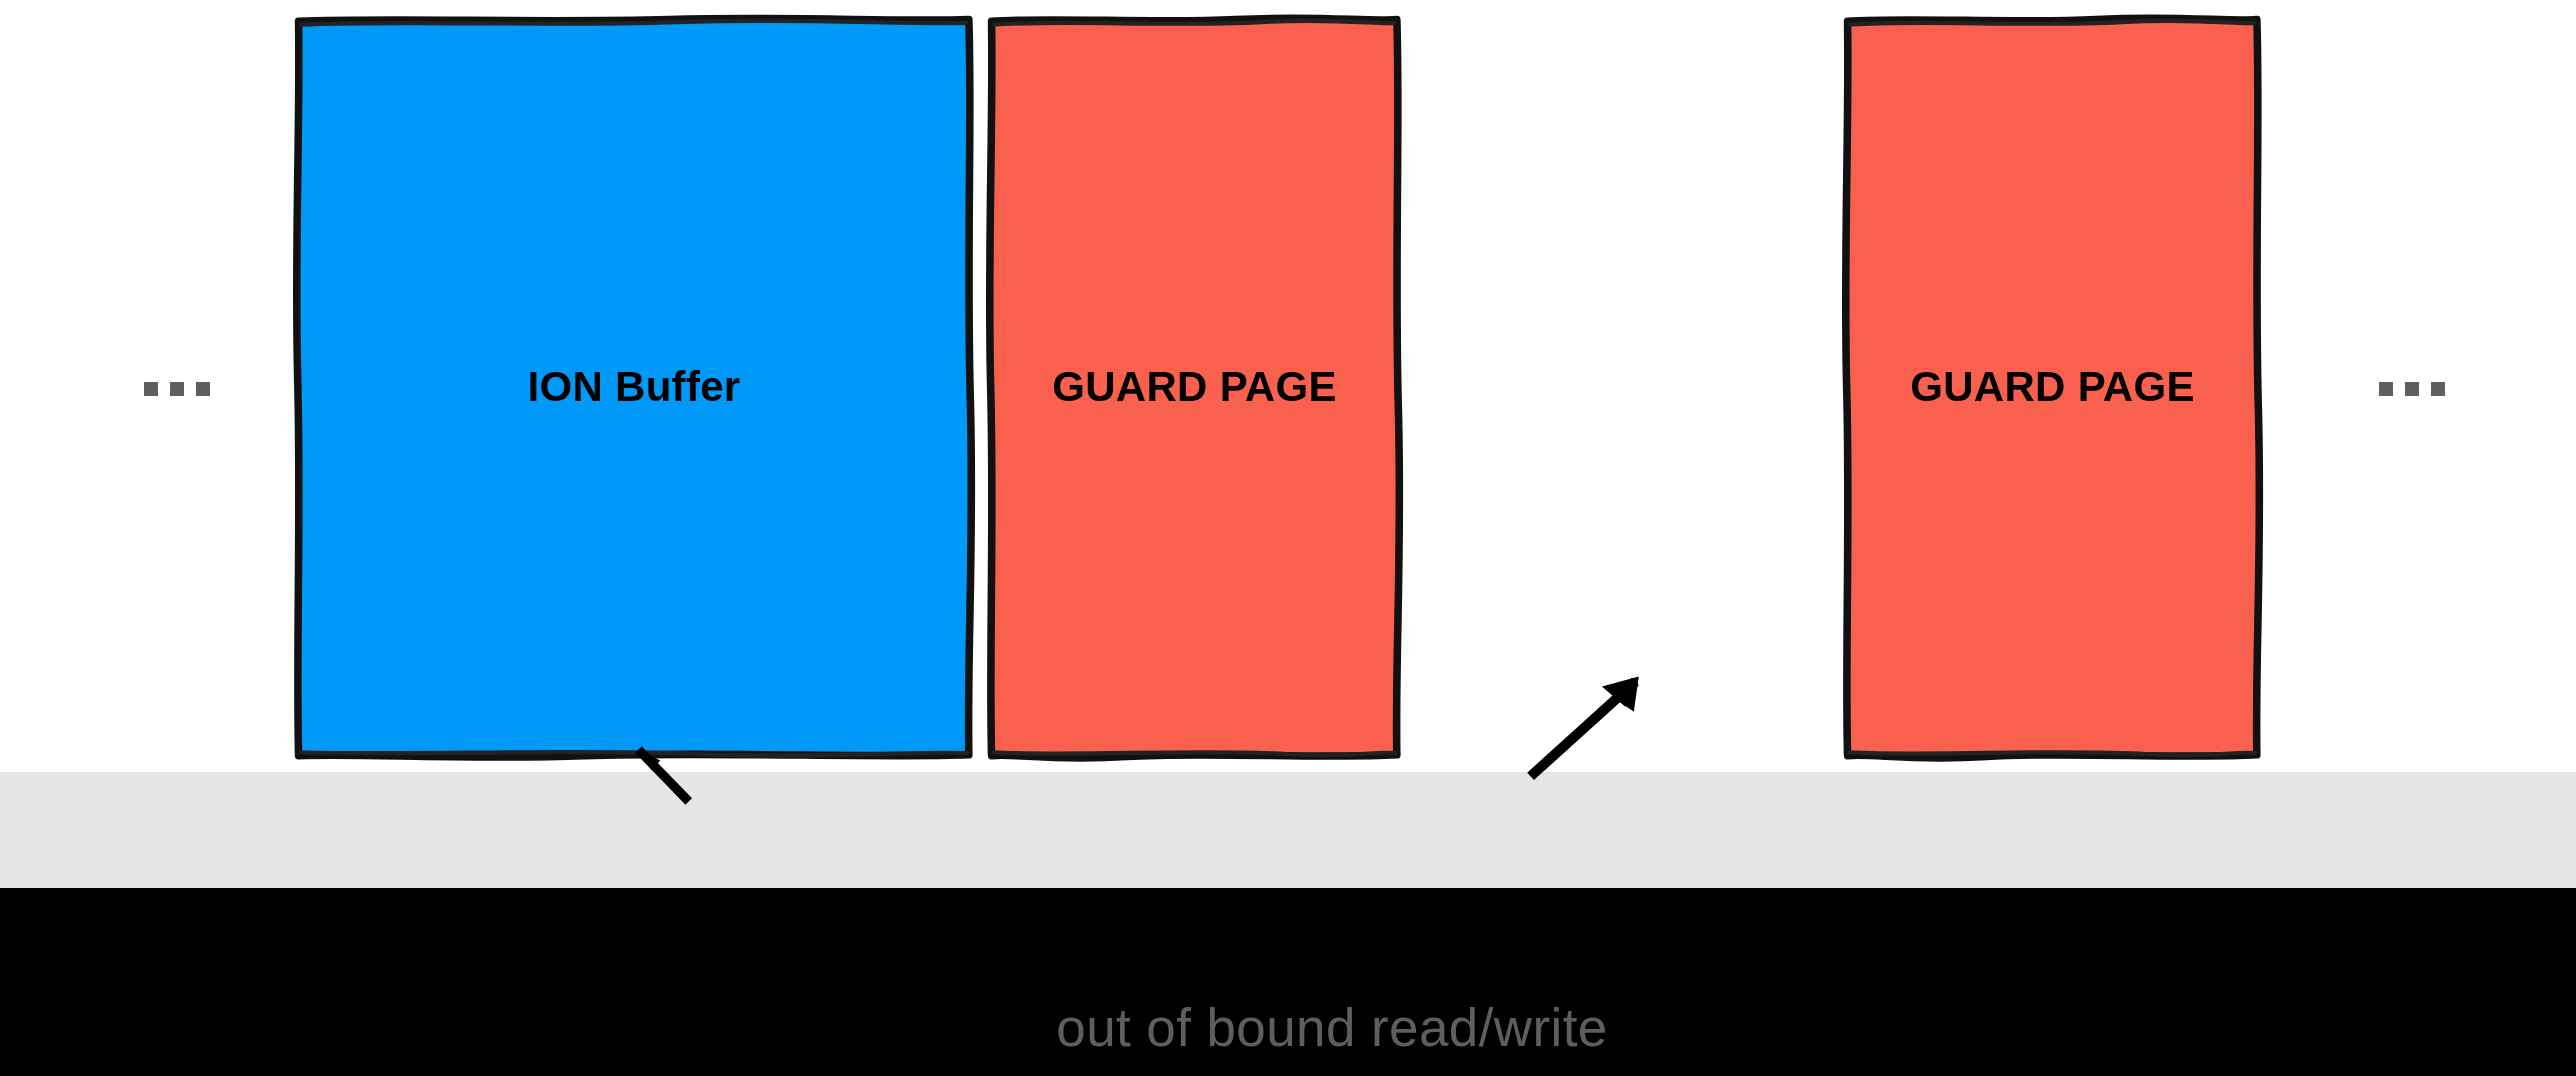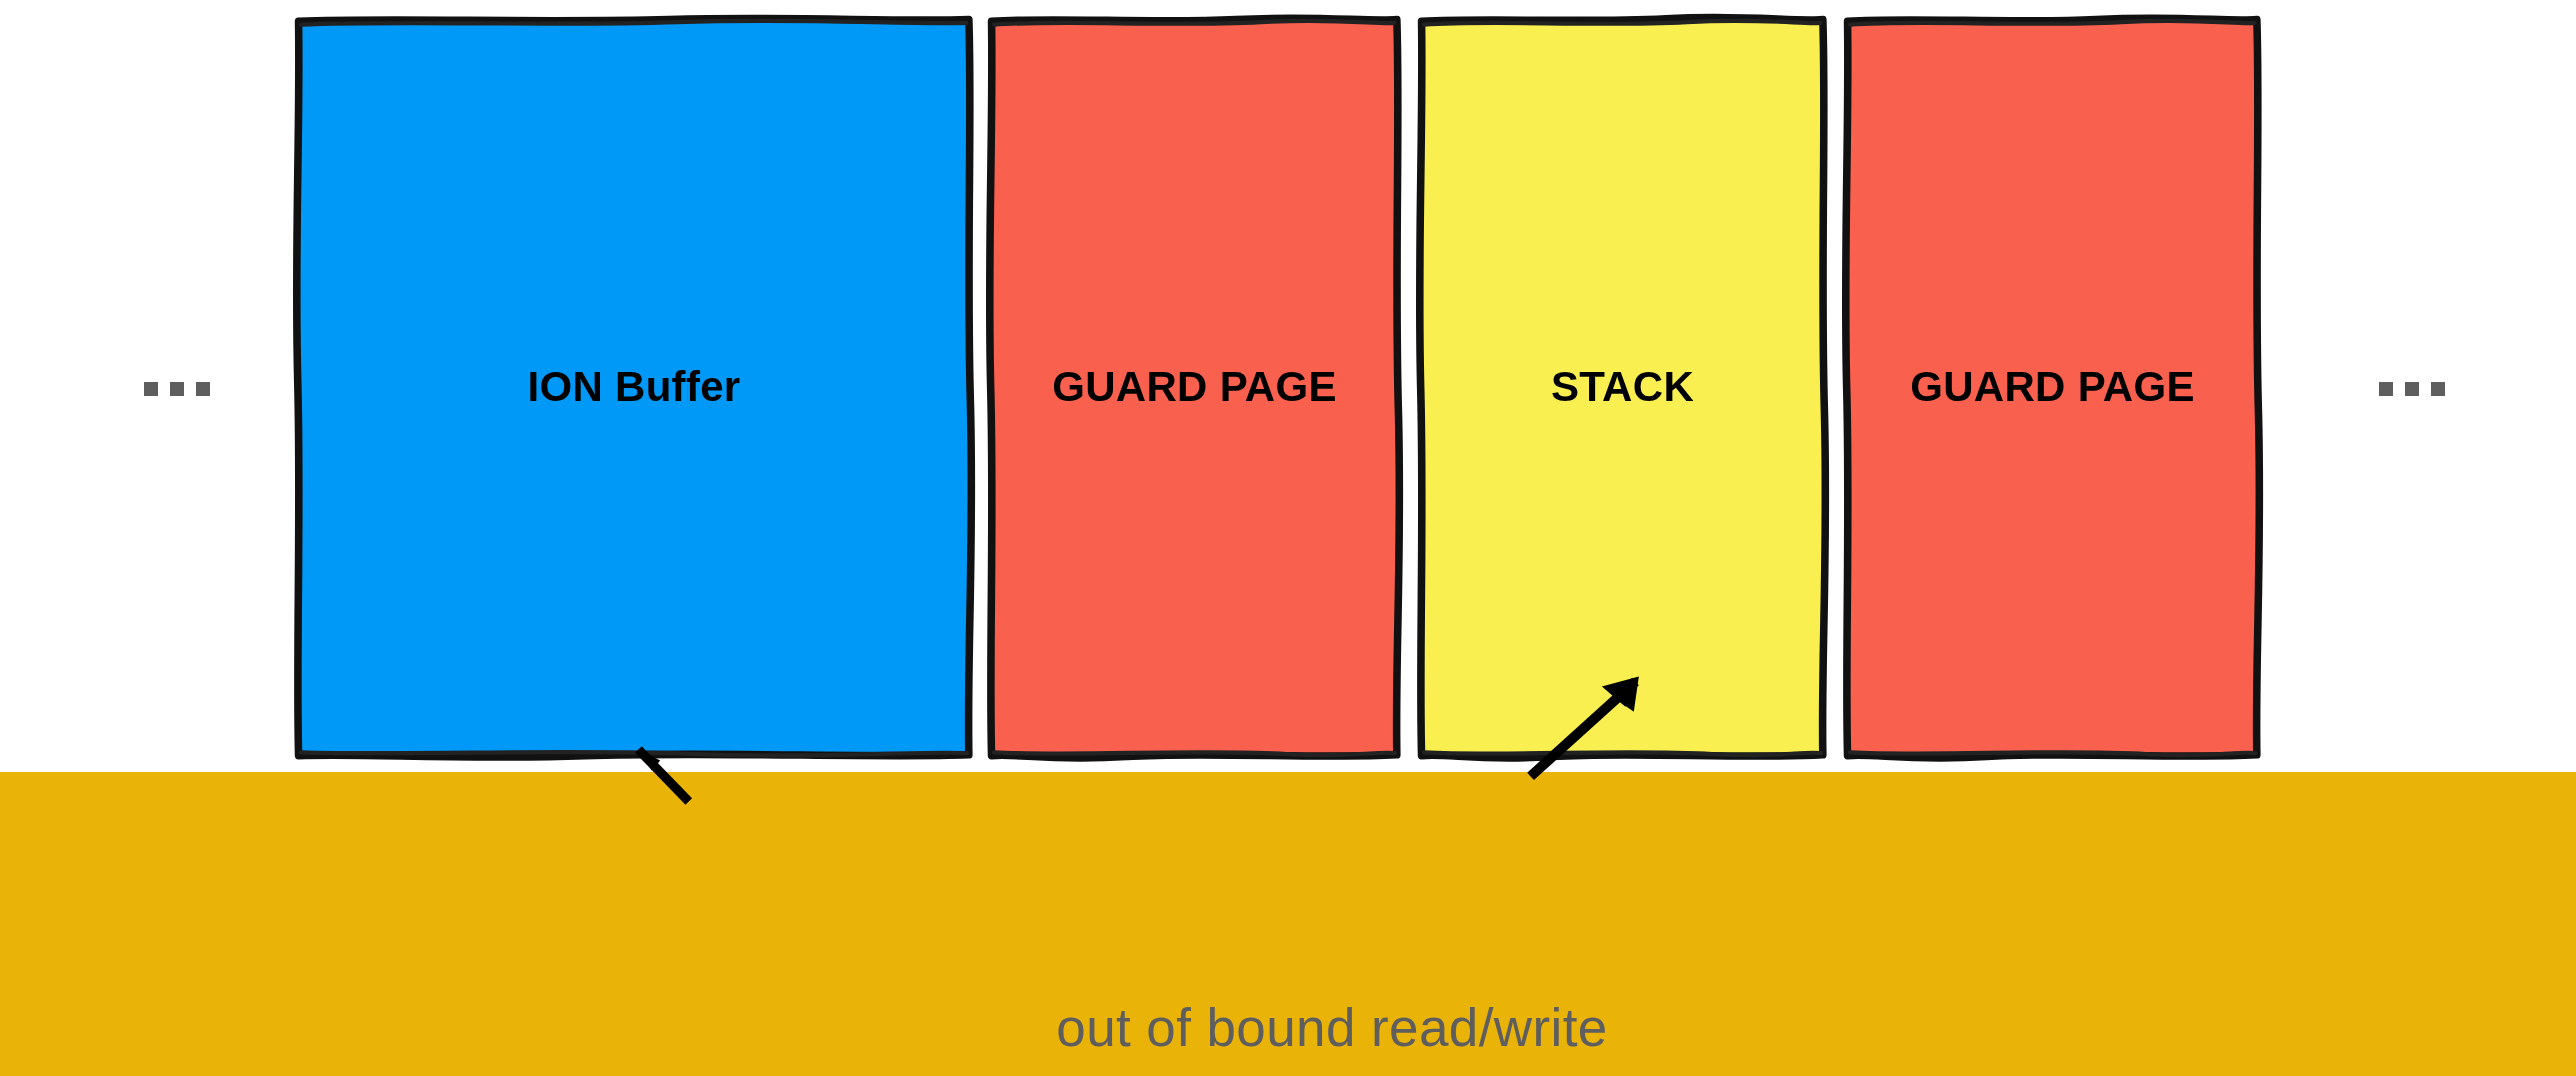--- a/index.html
+++ b/index.html
@@ -13,22 +13,22 @@
     height: 1076px;
     overflow: hidden;
     font-family: "Liberation Sans", sans-serif;
     position: relative;
   }
 
   #stage {
     position: absolute;
     left: 0; top: 0;
     width: 2576px;
-    height: 1076px;
-    background: #eab308;
+    height: 888px;
+    background: #e5e5e5;
   }
 
   
   .canvas-sheet {
     position: absolute;
     left: 0;
     top: 0;
     width: 2576px;
     height: 772px;
     background: #FFFFFF;
@@ -148,32 +148,20 @@
       <path d="M9,11 C90,6 200,14 300,9 C400,4 460,12 492,9
                C496,130 489,310 494,480 C498,650 490,770 492,885
                C400,890 260,881 170,887 C80,893 40,883 9,886
                C6,770 12,610 8,450 C4,290 11,140 9,11 Z" fill="none" stroke="#111111" stroke-width="9" stroke-linejoin="round"></path>
       <path d="M12,15 C100,9 220,18 330,12 C420,7 470,15 489,13" fill="none" stroke="#222222" stroke-width="5" stroke-linecap="round"></path>
       <path d="M12,882 C110,887 250,878 360,884 C440,889 470,880 490,883" fill="none" stroke="#222222" stroke-width="5" stroke-linecap="round"></path>
     </svg>
     <span class="region-label">GUARD PAGE</span>
   </div>
 
-  <div class="region-box" id="box-stack">
-    <div class="region-fill" style="background:#F9EF50"></div>
-    <svg class="sketch-border" viewBox="0 0 496 894" preserveAspectRatio="none">
-      <path d="M9,11 C90,7 200,13 300,8 C395,3 455,12 487,9
-               C491,130 484,310 489,480 C493,650 485,770 487,885
-               C395,890 255,881 165,887 C80,893 40,883 9,886
-               C6,770 12,610 8,450 C4,290 11,140 9,11 Z" fill="none" stroke="#111111" stroke-width="9" stroke-linejoin="round"></path>
-      <path d="M12,15 C100,9 215,18 325,12 C415,7 465,15 484,13" fill="none" stroke="#222222" stroke-width="5" stroke-linecap="round"></path>
-      <path d="M12,882 C110,887 245,878 355,884 C435,889 465,880 485,883" fill="none" stroke="#222222" stroke-width="5" stroke-linecap="round"></path>
-    </svg>
-    <span class="region-label">STACK</span>
-  </div>
 
   <div class="region-box" id="box-guard-2">
     <div class="region-fill" style="background:#F9604E"></div>
     <svg class="sketch-border" viewBox="0 0 506 894" preserveAspectRatio="none">
       <path d="M9,11 C90,6 205,14 305,9 C405,4 465,12 497,9
                C501,130 494,310 499,480 C503,650 495,770 497,885
                C405,890 265,881 175,887 C85,893 40,883 9,886
                C6,770 12,610 8,450 C4,290 11,140 9,11 Z" fill="none" stroke="#111111" stroke-width="9" stroke-linejoin="round"></path>
       <path d="M12,15 C100,9 225,18 335,12 C425,7 475,15 494,13" fill="none" stroke="#222222" stroke-width="5" stroke-linecap="round"></path>
       <path d="M12,882 C110,887 255,878 365,884 C445,889 475,880 495,883" fill="none" stroke="#222222" stroke-width="5" stroke-linecap="round"></path>

